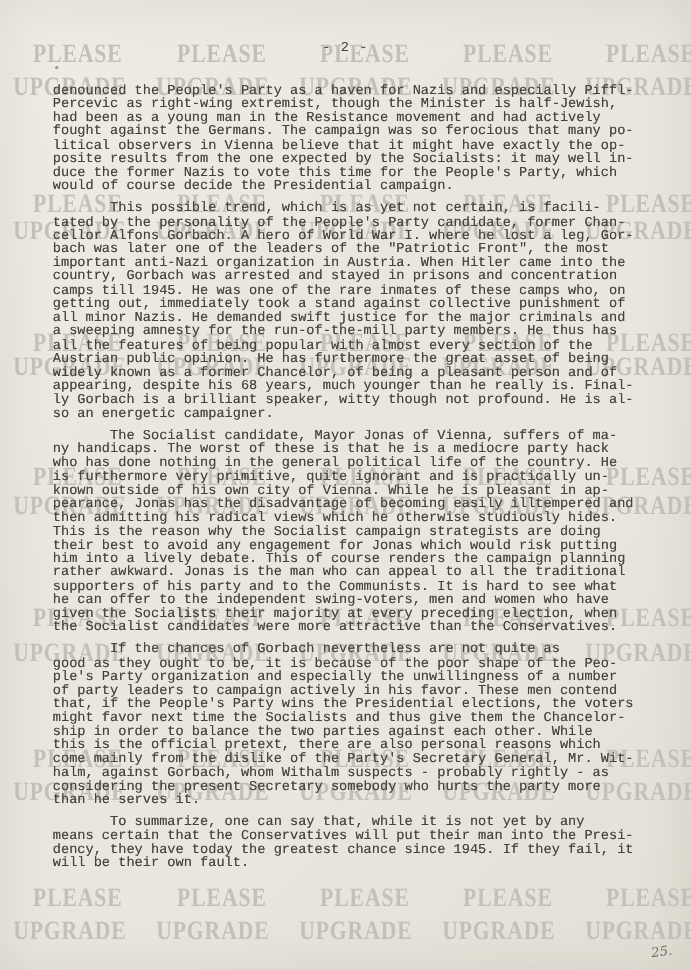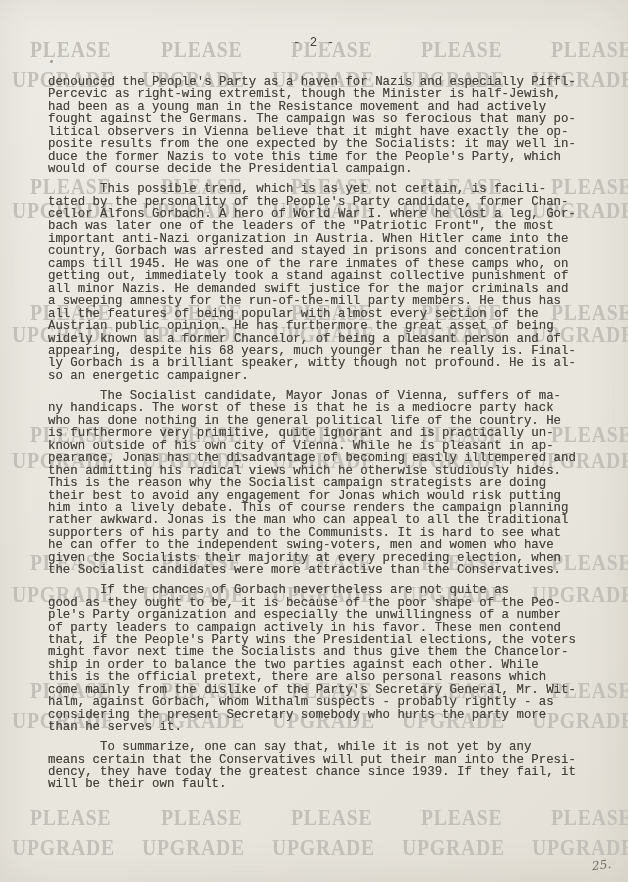--- a/index.html
+++ b/index.html
@@ -186,17 +186,17 @@
 that, if the People's Party wins the Presidential elections, the voters
 might favor next time the Socialists and thus give them the Chancelor-
 ship in order to balance the two parties against each other. While
 this is the official pretext, there are also personal reasons which
 come mainly from the dislike of the Party's Secretary General, Mr. Wit-
 halm, against Gorbach, whom Withalm suspects - probably rightly - as
 considering the present Secretary somebody who hurts the party more
 than he serves it.</div>
     <div class="para">       To summarize, one can say that, while it is not yet by any
 means certain that the Conservatives will put their man into the Presi-
-dency, they have today the greatest chance since 1939. If they fail, it
+dency, they have today the greatest chance since 1945. If they fail, it
 will be their own fault.</div>
   </div>
 
 <div class="handwritten-note">25.</div>
 
 </body></html>

